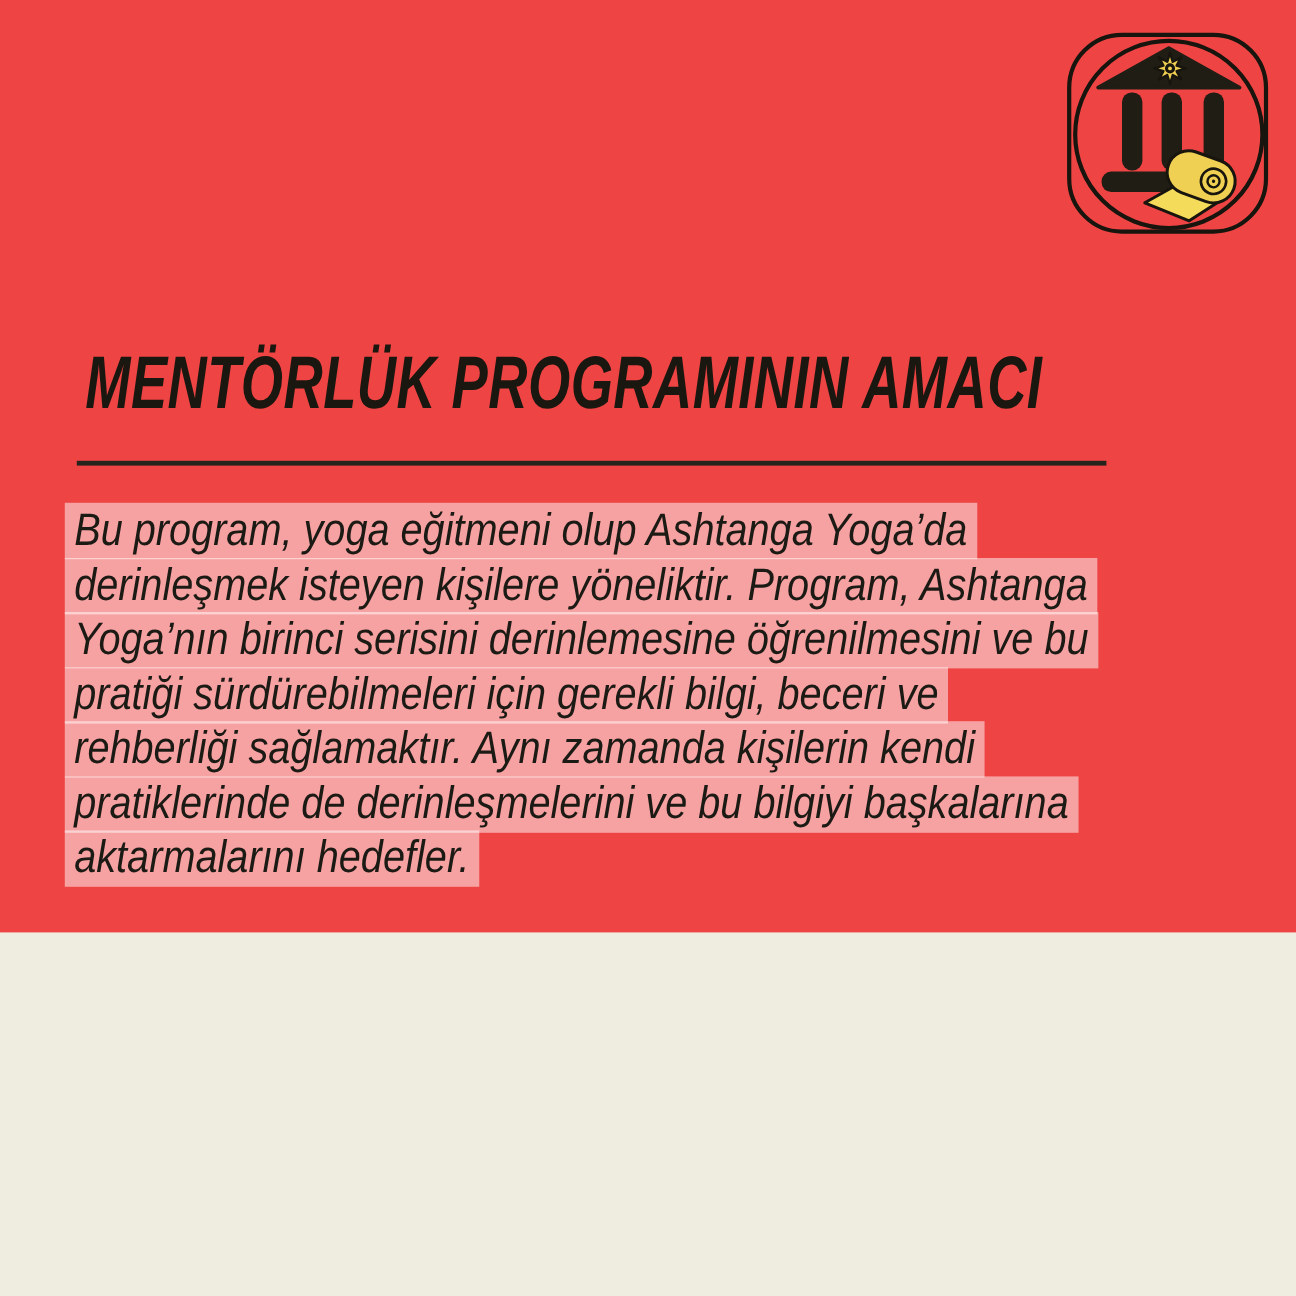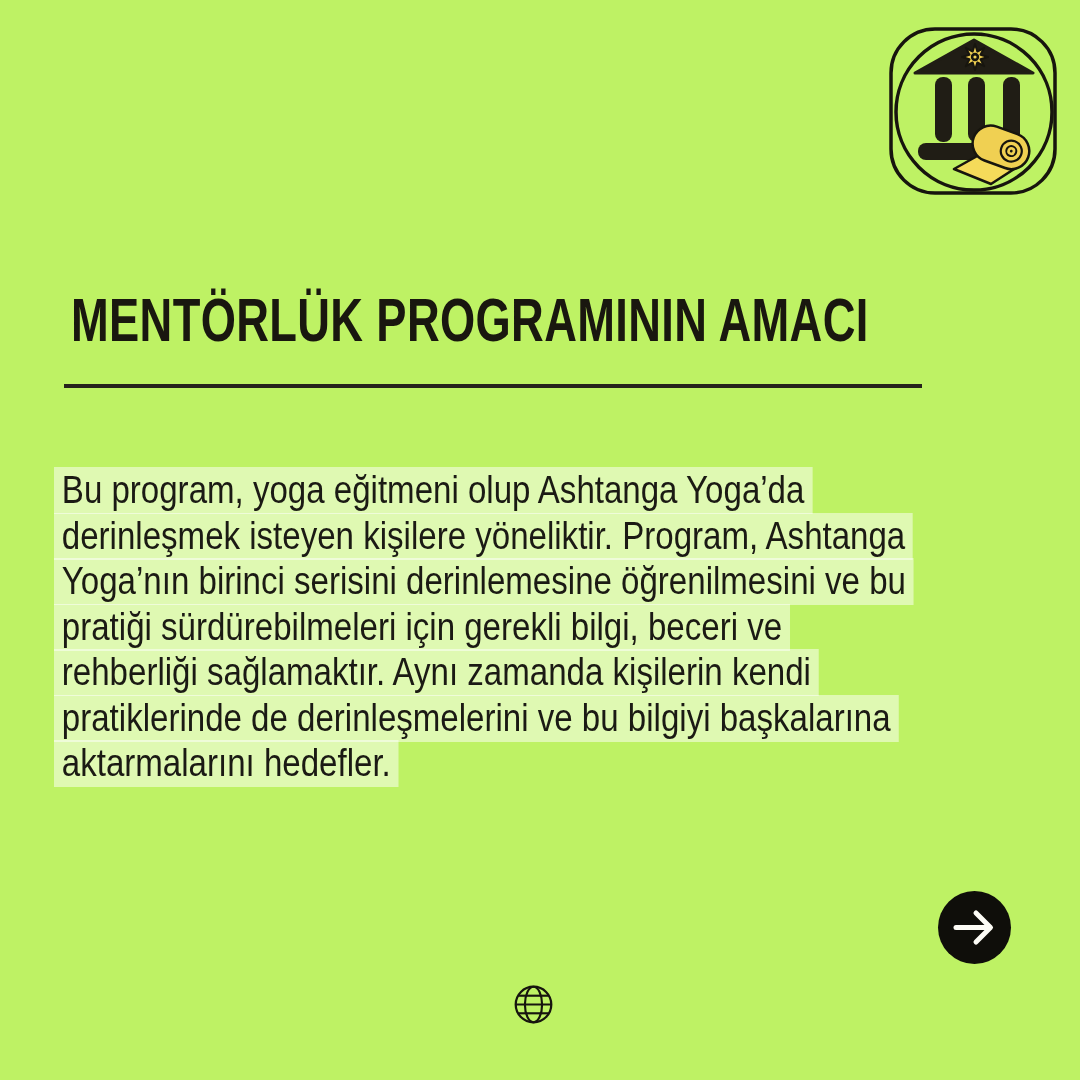--- a/index.html
+++ b/index.html
@@ -2,42 +2,41 @@
 <html lang="tr"><head>
 <meta charset="utf-8">
 <style>
   html,body{margin:0;padding:0;}
   body{
     width:1080px;height:1080px;
     font-family:"Liberation Sans", sans-serif;
     background:#efece0;
   }
   .canvas{
-    position:relative;width:1080px;height:1080px;
-    background:#bef264;overflow:hidden;
+    position:relative;width:1080px;height:777px;
+    background:#ef4444;overflow:hidden;font-style:italic;
   }
   
   .logo{position:absolute;left:888px;top:26px;width:170px;height:170px;}
   
   .title{
     position:absolute;left:71px;top:289px;margin:0;
     font-size:62px;line-height:62px;font-weight:700;
     letter-spacing:0.5px;color:#19170f;white-space:nowrap;
     transform:scaleX(0.73);transform-origin:left center;
   }
   .rule{
     position:absolute;left:64px;top:384px;width:858px;height:4px;
     background:#26231c;
   }
   
   .body-text{
     position:absolute;left:54px;top:420px;width:1010px;
     font-size:38px;line-height:45.5px;color:#1b1a14;
     letter-spacing:0px;
-    margin-top:48px;
   }
   .body-text .line{
     transform:scaleX(0.87);transform-origin:left center;
     white-space:nowrap;
   }
   .body-text .line span{
     background:rgba(255,255,255,0.5);
     padding:2px 9px 3px 9px;
   }
   

